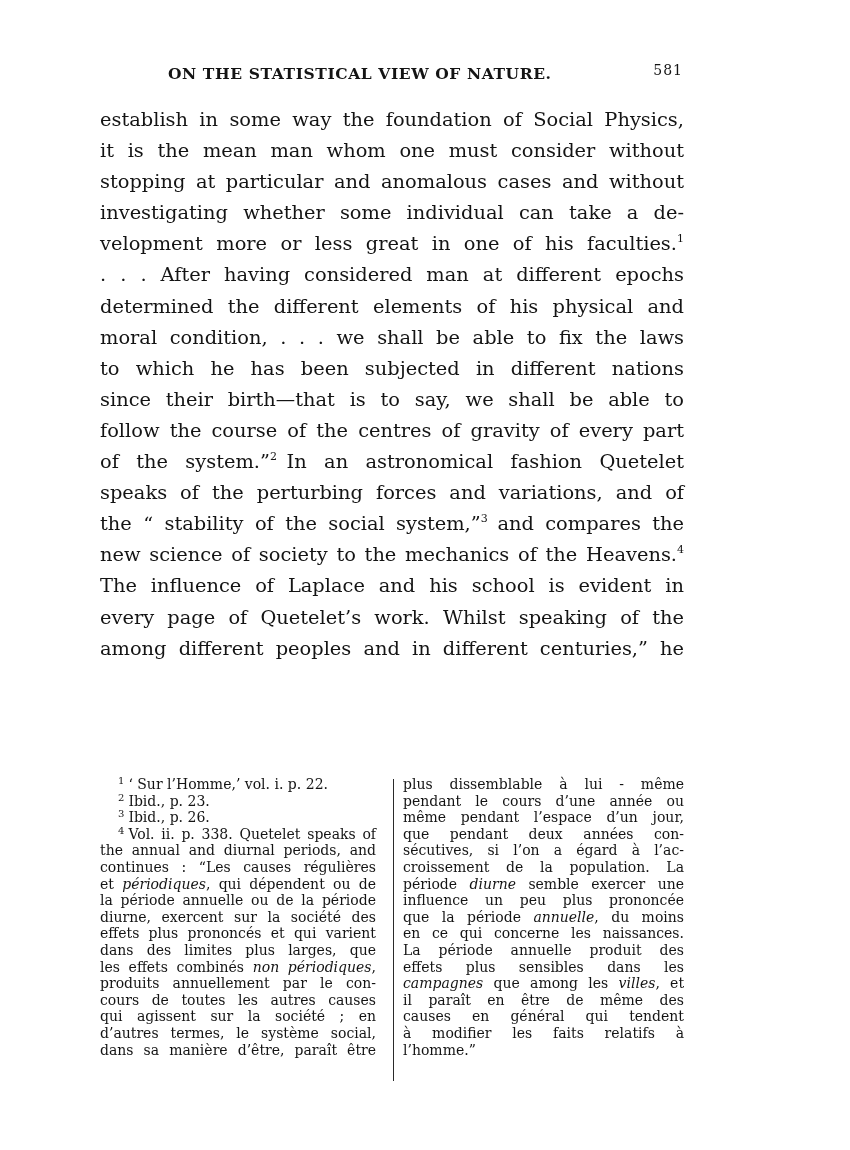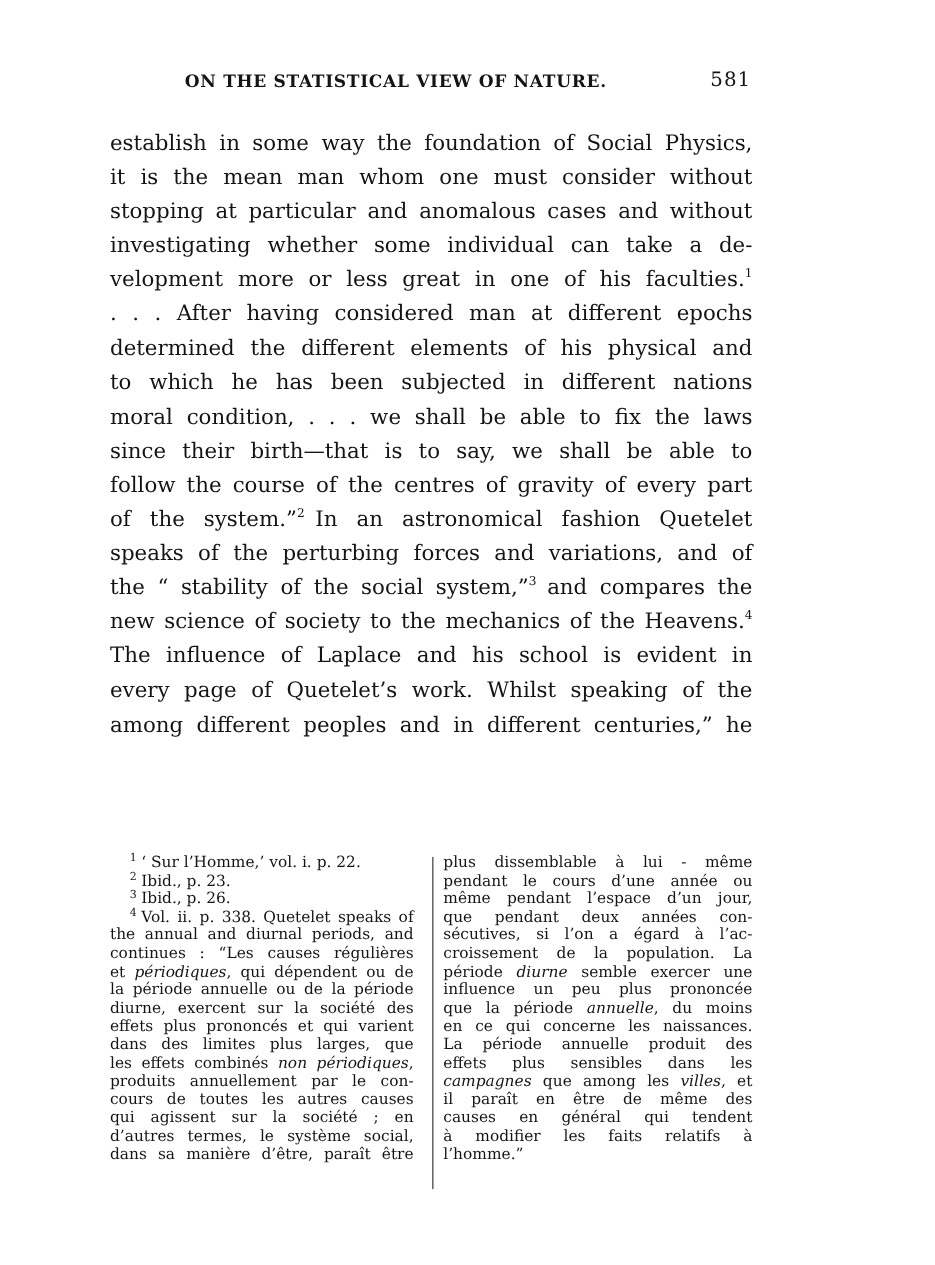--- a/index.html
+++ b/index.html
@@ -3,22 +3,22 @@
 <meta charset="utf-8">
 <style>
   html, body { margin: 0; padding: 0; background: #ffffff; }
   body { width: 850px; height: 1150px; position: relative; overflow: hidden;
          font-family: "DejaVu Serif", "Liberation Serif", serif; color: #141414; }
   .page { position: absolute; left: 0; top: 0; width: 850px; height: 1150px; }
   .running-head { position: absolute; left: 168px; top: 64px; width: 515px; height: 24px;
                   font-family: "DejaVu Serif", serif; font-weight: bold; font-size: 15.5px;
                   letter-spacing: 0.6px; white-space: nowrap; }
   .running-head .title { position: absolute; left: 0; top: 0; }
-  .running-head .pagenum { position: absolute; right: 0; top: -2px; font-size: 18px; font-weight: normal; letter-spacing: 1px; }
-  .body-text { position: absolute; left: 100px; top: 114px; width: 584px; }
+  .running-head .pagenum { position: absolute; right: 0; top: -2px; font-size: 14px; font-weight: normal; letter-spacing: 1px; }
+  .body-text { position: absolute; left: 100px; top: 104px; width: 584px; }
   .line { display: block; height: 31.1px; line-height: 31.1px; font-size: 19.4px;
           text-align: justify; text-align-last: justify; white-space: nowrap; overflow: visible; }
   sup { font-size: 11px; vertical-align: 0; position: relative; top: -8px; line-height: 0; }
   .footnotes { position: absolute; top: 776px; left: 100px; width: 584px; height: 310px; }
   .fn-col { position: absolute; top: 0; width: 276px; }
   .fn-col.left { left: 0; }
   .fn-col.right { left: 303px; width: 281px; }
   .fn-line { display: block; height: 16.6px; line-height: 16.6px; font-size: 14px;
              text-align: justify; text-align-last: justify; white-space: nowrap; }
   .fn-line.short { text-align-last: left; }
@@ -37,22 +37,22 @@
   </div>
 
   <div class="body-text" id="body-text">
       <div class="line"><span>establish in some way the foundation of Social Physics,</span></div>
       <div class="line"><span>it is the mean man whom one must consider without</span></div>
       <div class="line"><span>stopping at particular and anomalous cases and without</span></div>
       <div class="line"><span>investigating whether some individual can take a de-</span></div>
       <div class="line"><span>velopment more or less great in one of his faculties.</span><sup>1</sup></div>
       <div class="line"><span>. . . After having considered man at different epochs</span></div>
       <div class="line"><span>determined the different elements of his physical and</span></div>
+      <div class="line"><span>moral condition, . . . we shall be able to fix the laws</span></div>
       <div class="line"><span>to which he has been subjected in different nations</span></div>
-      <div class="line"><span>moral condition, . . . we shall be able to fix the laws</span></div>
       <div class="line"><span>since their birth—that is to say, we shall be able to</span></div>
       <div class="line"><span>follow the course of the centres of gravity of every part</span></div>
       <div class="line"><span>of the system.”</span><sup>2</sup> <span>In an astronomical fashion Quetelet</span></div>
       <div class="line"><span>speaks of the perturbing forces and variations, and of</span></div>
       <div class="line"><span>the “ stability of the social system,”</span><sup>3</sup> <span>and compares the</span></div>
       <div class="line"><span>new science of society to the mechanics of the Heavens.</span><sup>4</sup></div>
       <div class="line"><span>The influence of Laplace and his school is evident in</span></div>
       <div class="line"><span>every page of Quetelet’s work.  Whilst speaking of the</span></div>
       <div class="line"><span>among different peoples and in different centuries,” he</span></div>
     </div>

